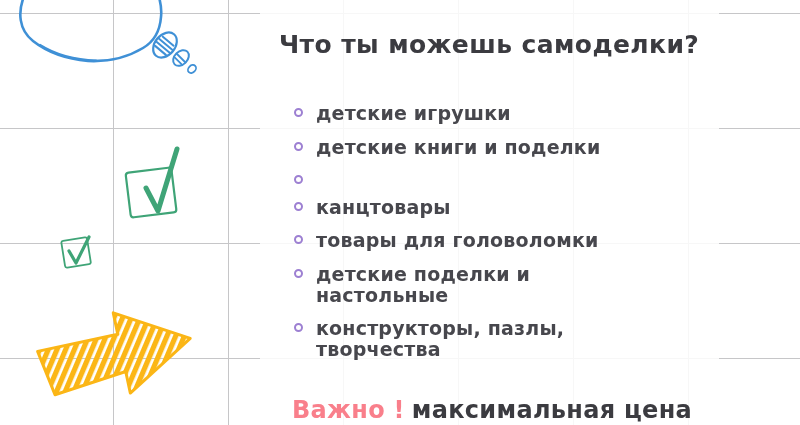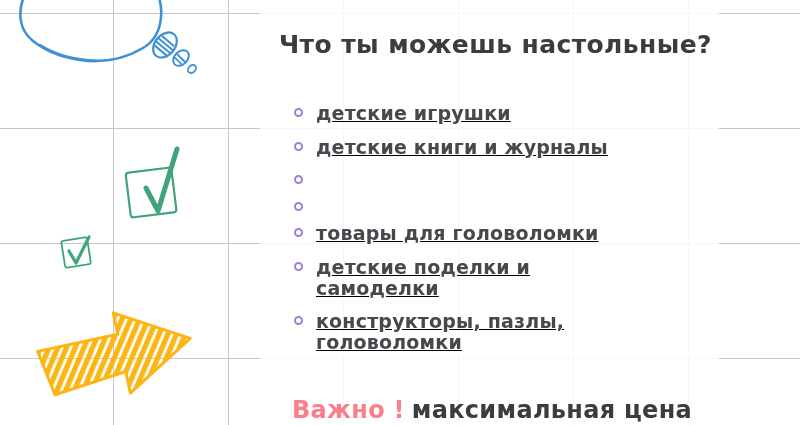--- a/index.html
+++ b/index.html
@@ -25,21 +25,21 @@
     background:rgba(255,255,255,0.85);
   }
   .doodles{position:absolute;inset:0;pointer-events:none;}
   .page-title{
     position:absolute;left:279px;top:30px;
     font-size:25px;font-weight:bold;color:#3b3b40;
     letter-spacing:0.4px;white-space:nowrap;
   }
   ul.product-list{
     position:absolute;left:294px;top:103px;width:348px;
-    margin:0;padding:0;list-style:none;text-decoration:underline;
+    margin:0;padding:0;list-style:none;
   }
   ul.product-list li{
     display:flex;align-items:flex-start;gap:13px;
     margin-bottom:12.5px;
     font-size:19px;font-weight:bold;color:#47474d;
     line-height:21px;letter-spacing:0.2px;
   }
   .bullet{
     flex:0 0 auto;
     width:5px;height:5px;margin-top:5px;
@@ -94,48 +94,49 @@
     <g>
       <rect x="63" y="239" width="26" height="27" rx="2" fill="none" stroke="#3fa477" stroke-width="1.8" transform="rotate(-9 76 252)"></rect>
       <polyline points="69,251 76,263 89,237" fill="none" stroke="#3fa477" stroke-width="3.2" stroke-linecap="round" stroke-linejoin="round"></polyline>
     </g>
 
     <g transform="rotate(-12 112 355)">
       <polygon points="40,336 122,336 122,314 192,355 122,396 122,374 48,382" fill="url(#hatchY)" stroke="#fbb616" stroke-width="3" stroke-linejoin="round"></polygon>
     </g>
   </svg>
 
-  <div class="page-title">Что ты можешь настольные?</div>
+  <div class="page-title">Что ты можешь самоделки?</div>
 
   <ul class="product-list">
     <li>
       <span class="bullet"></span>
       <span>детские игрушки</span>
     </li>
     <li>
       <span class="bullet"></span>
-      <span>детские книги и журналы</span>
+      <span>детские книги и поделки</span>
     </li>
     <li>
       <span class="bullet"></span>
     </li>
     <li>
       <span class="bullet"></span>
+      <span>канцтовары</span>
     </li>
     <li>
       <span class="bullet"></span>
       <span>товары для головоломки</span>
     </li>
     <li>
       <span class="bullet"></span>
-      <span>детские поделки и самоделки</span>
+      <span>детские поделки и настольные</span>
     </li>
     <li>
       <span class="bullet"></span>
-      <span>конструкторы, пазлы, головоломки</span>
+      <span>конструкторы, пазлы, творчества</span>
     </li>
   </ul>
 
   <div class="important-note">
     <span class="label">Важно !</span><span>максимальная цена</span>
   </div>
 
 </div>
 
 </body></html>

